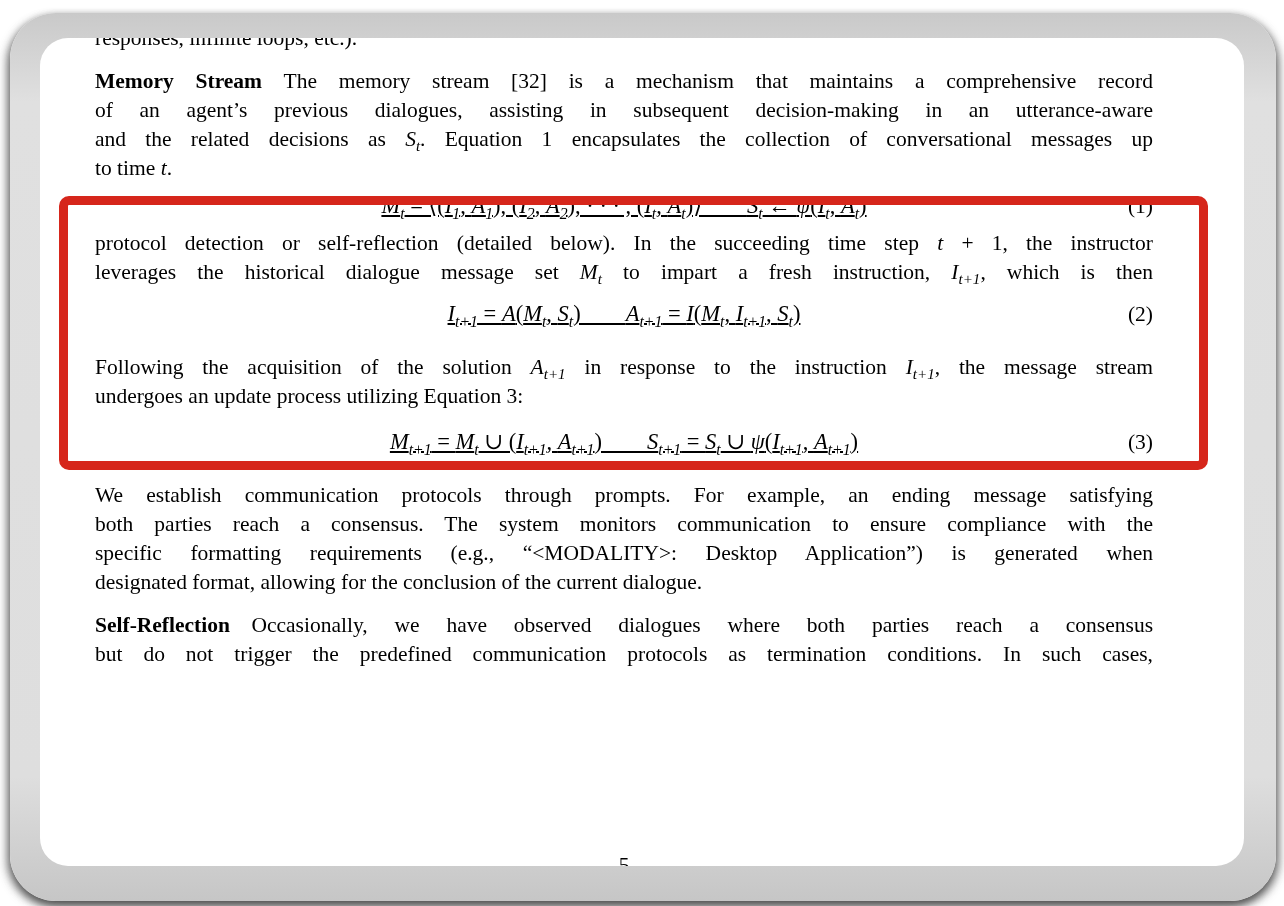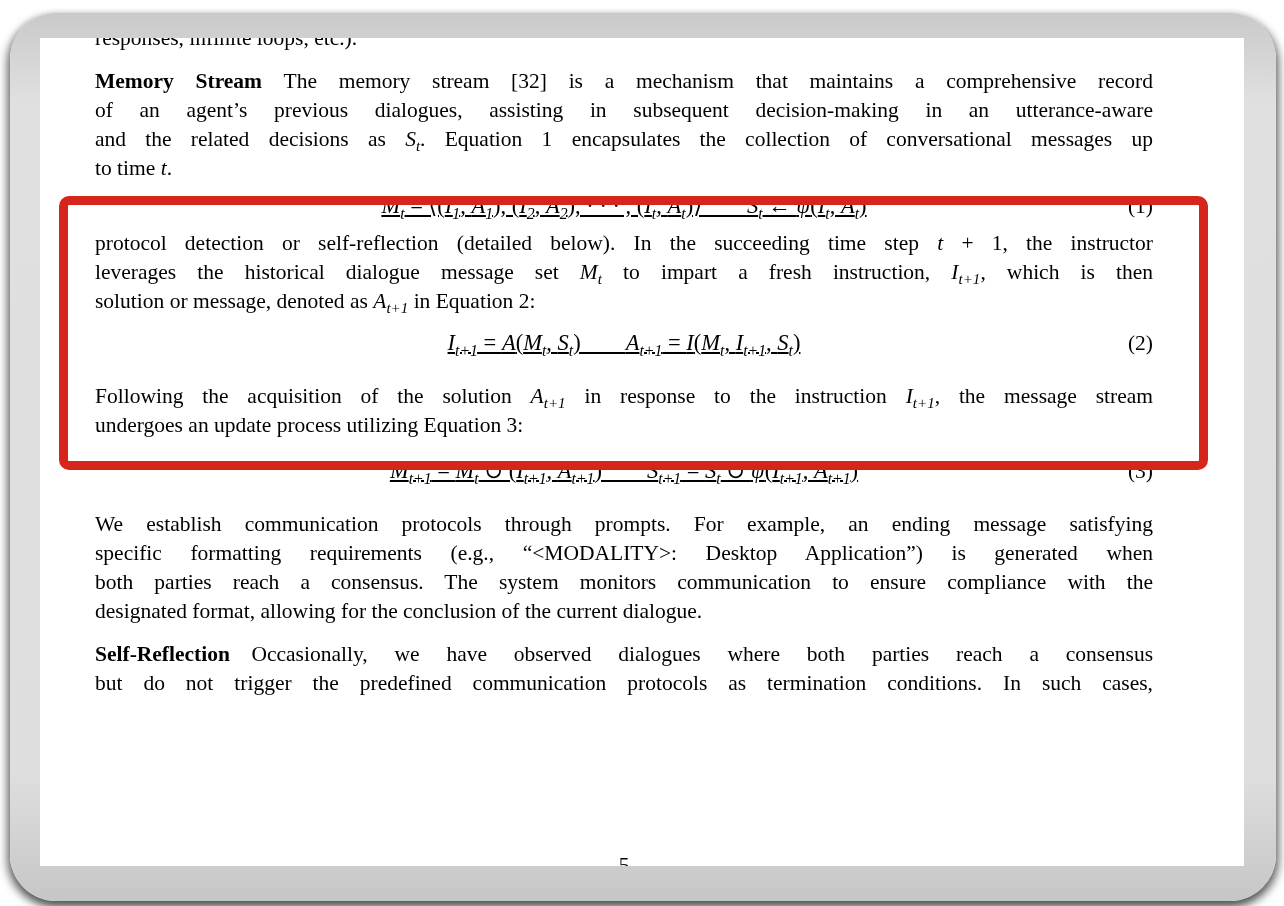--- a/index.html
+++ b/index.html
@@ -2,21 +2,21 @@
 <html><head>
 <meta charset="utf-8">
 <style>
   html,body{margin:0;padding:0;width:1284px;height:906px;background:#ffffff;overflow:hidden;}
   .stage{position:relative;width:1284px;height:906px;font-family:"Liberation Serif","DejaVu Serif",serif;color:#000;}
   .frame{
     position:absolute;left:10px;top:13px;width:1266px;height:888px;border-radius:46px;
     background:linear-gradient(180deg,#c9c9c9 0%,#e0e0e0 10%,#dedede 86%,#c6c6c6 100%);
     box-shadow:0 4px 8px rgba(40,40,40,.6),4px 5px 10px rgba(70,70,70,.4),-4px 5px 10px rgba(70,70,70,.4);
   }
-  .page{position:absolute;left:30px;top:25px;width:1204px;height:828px;background:#ffffff;overflow:hidden;}
+  .page{position:absolute;left:30px;top:25px;width:1204px;height:828px;background:#ffffff;overflow:hidden;border-radius:28px;}
   .content{margin-top:-14px;padding:0 91px 0 55px;font-size:21.5px;}
   .tl{height:29px;line-height:29px;}
   .jl{text-align:justify;text-align-last:justify;}
   .ll{text-align:left;}
   .content i, .eq i{font-style:italic;}
   sub{font-size:.7em;font-style:italic;line-height:0;}
   b{font-weight:bold;}
   .p{margin:0;}
   .mt14{margin-top:14px;}
   .mt6{margin-top:6px;}
@@ -48,42 +48,41 @@
         </div>
 
         <div class="eq mt6">
           <span><i>M</i><sub>t</sub> = ⟨(<i>I</i><sub>1</sub>, <i>A</i><sub>1</sub>), (<i>I</i><sub>2</sub>, <i>A</i><sub>2</sub>), · · · , (<i>I</i><sub>t</sub>, <i>A</i><sub>t</sub>)⟩  <i>S</i><sub>t</sub> ← <i>ψ</i>(<i>I</i><sub>t</sub>, <i>A</i><sub>t</sub>)</span>
           <span class="eqnum">(1)</span>
         </div>
 
         <div class="p mt6">
           <div class="tl jl">protocol detection or self-reflection (detailed below). In the succeeding time step <i>t</i> + 1, the instructor</div>
           <div class="tl jl">leverages the historical dialogue message set <i>M</i><sub>t</sub> to impart a fresh instruction, <i>I</i><sub>t+1</sub>, which is then</div>
-          <div class="tl ll">solution or message, denoted as <i>A</i><sub>t+1</sub> in Equation 2:</div>
         </div>
 
         <div class="eq mt10">
           <span><i>I</i><sub>t+1</sub> = <i>A</i>(<i>M</i><sub>t</sub>, <i>S</i><sub>t</sub>)  <i>A</i><sub>t+1</sub> = <i>I</i>(<i>M</i><sub>t</sub>, <i>I</i><sub>t+1</sub>, <i>S</i><sub>t</sub>)</span>
           <span class="eqnum">(2)</span>
         </div>
 
         <div class="p mt31">
           <div class="tl jl">Following the acquisition of the solution <i>A</i><sub>t+1</sub> in response to the instruction <i>I</i><sub>t+1</sub>, the message stream</div>
           <div class="tl ll">undergoes an update process utilizing Equation 3:</div>
         </div>
 
         <div class="eq mt14">
           <span><i>M</i><sub>t+1</sub> = <i>M</i><sub>t</sub> ∪ (<i>I</i><sub>t+1</sub>, <i>A</i><sub>t+1</sub>)  <i>S</i><sub>t+1</sub> = <i>S</i><sub>t</sub> ∪ <i>ψ</i>(<i>I</i><sub>t+1</sub>, <i>A</i><sub>t+1</sub>)</span>
           <span class="eqnum">(3)</span>
         </div>
 
         <div class="p mt31">
           <div class="tl jl">We establish communication protocols through prompts. For example, an ending message satisfying</div>
+          <div class="tl jl">both parties reach a consensus. The system monitors communication to ensure compliance with the</div>
           <div class="tl jl">specific formatting requirements (e.g., “&lt;MODALITY&gt;: Desktop Application”) is generated when</div>
-          <div class="tl jl">both parties reach a consensus. The system monitors communication to ensure compliance with the</div>
           <div class="tl ll">designated format, allowing for the conclusion of the current dialogue.</div>
         </div>
 
         <div class="p mt14">
           <div class="tl jl"><b>Self-Reflection</b> Occasionally, we have observed dialogues where both parties reach a consensus</div>
           <div class="tl jl">but do not trigger the predefined communication protocols as termination conditions. In such cases,</div>
         </div>
 
       </div>
       <div class="pagenum">5</div>

